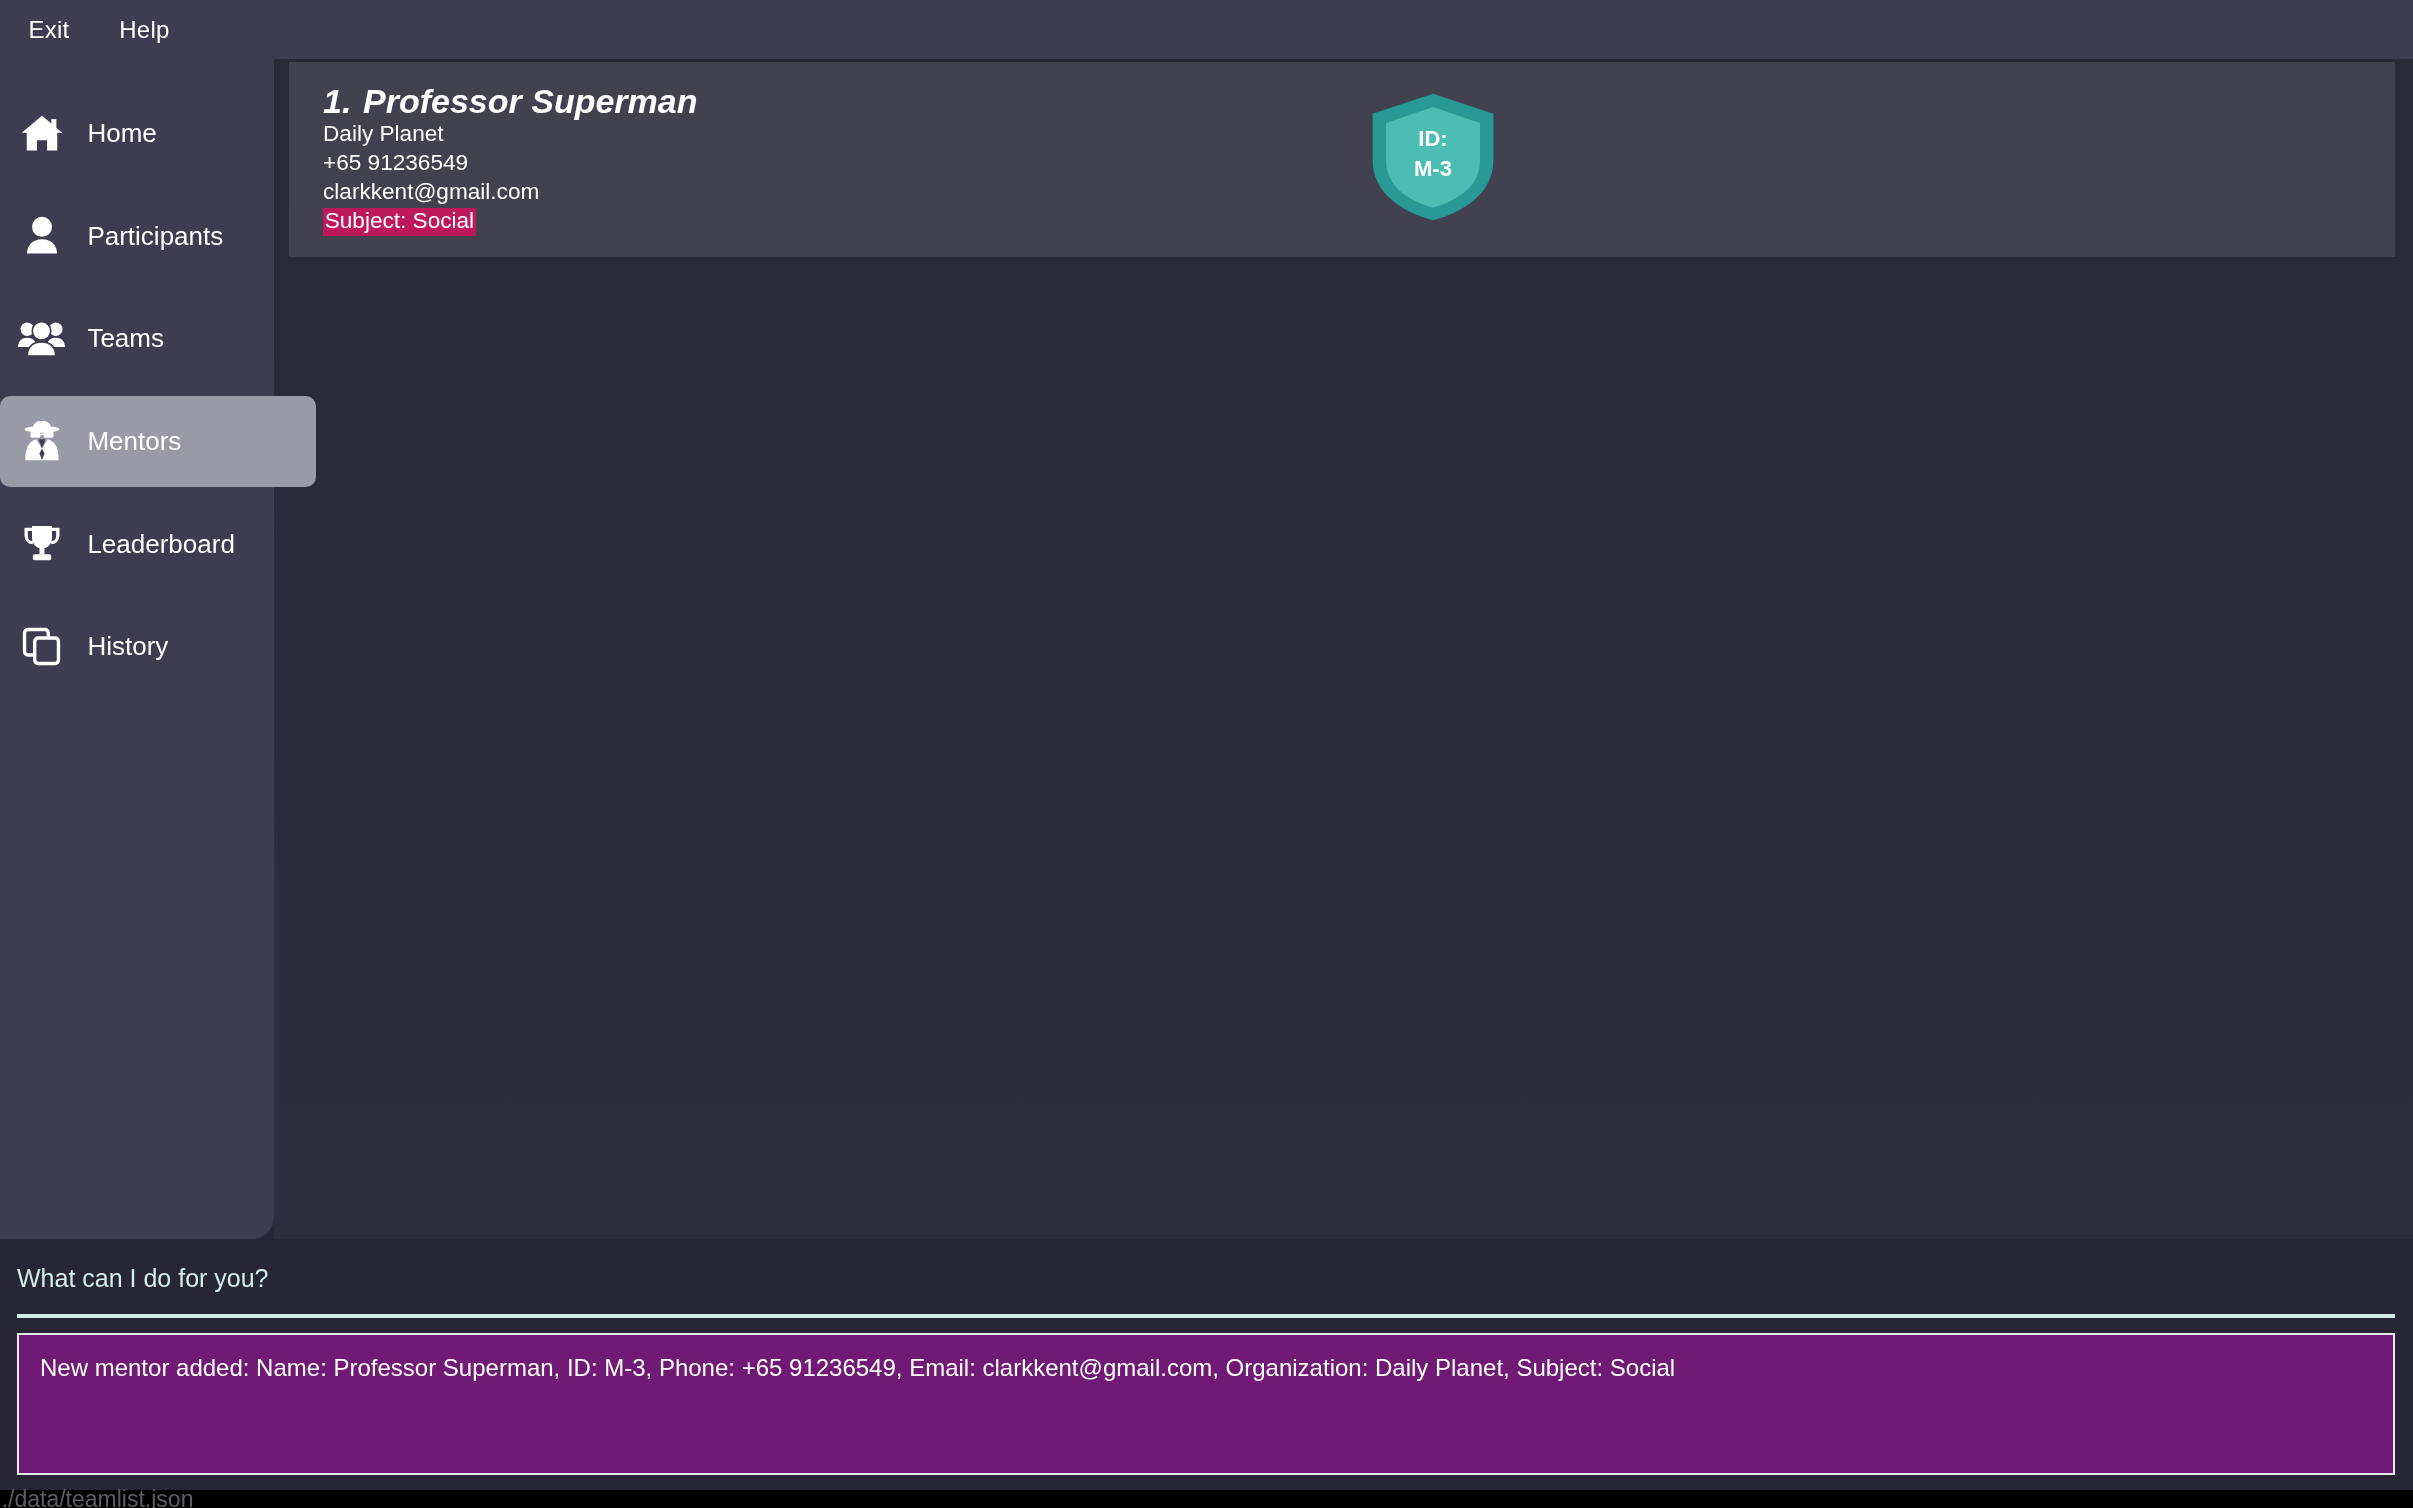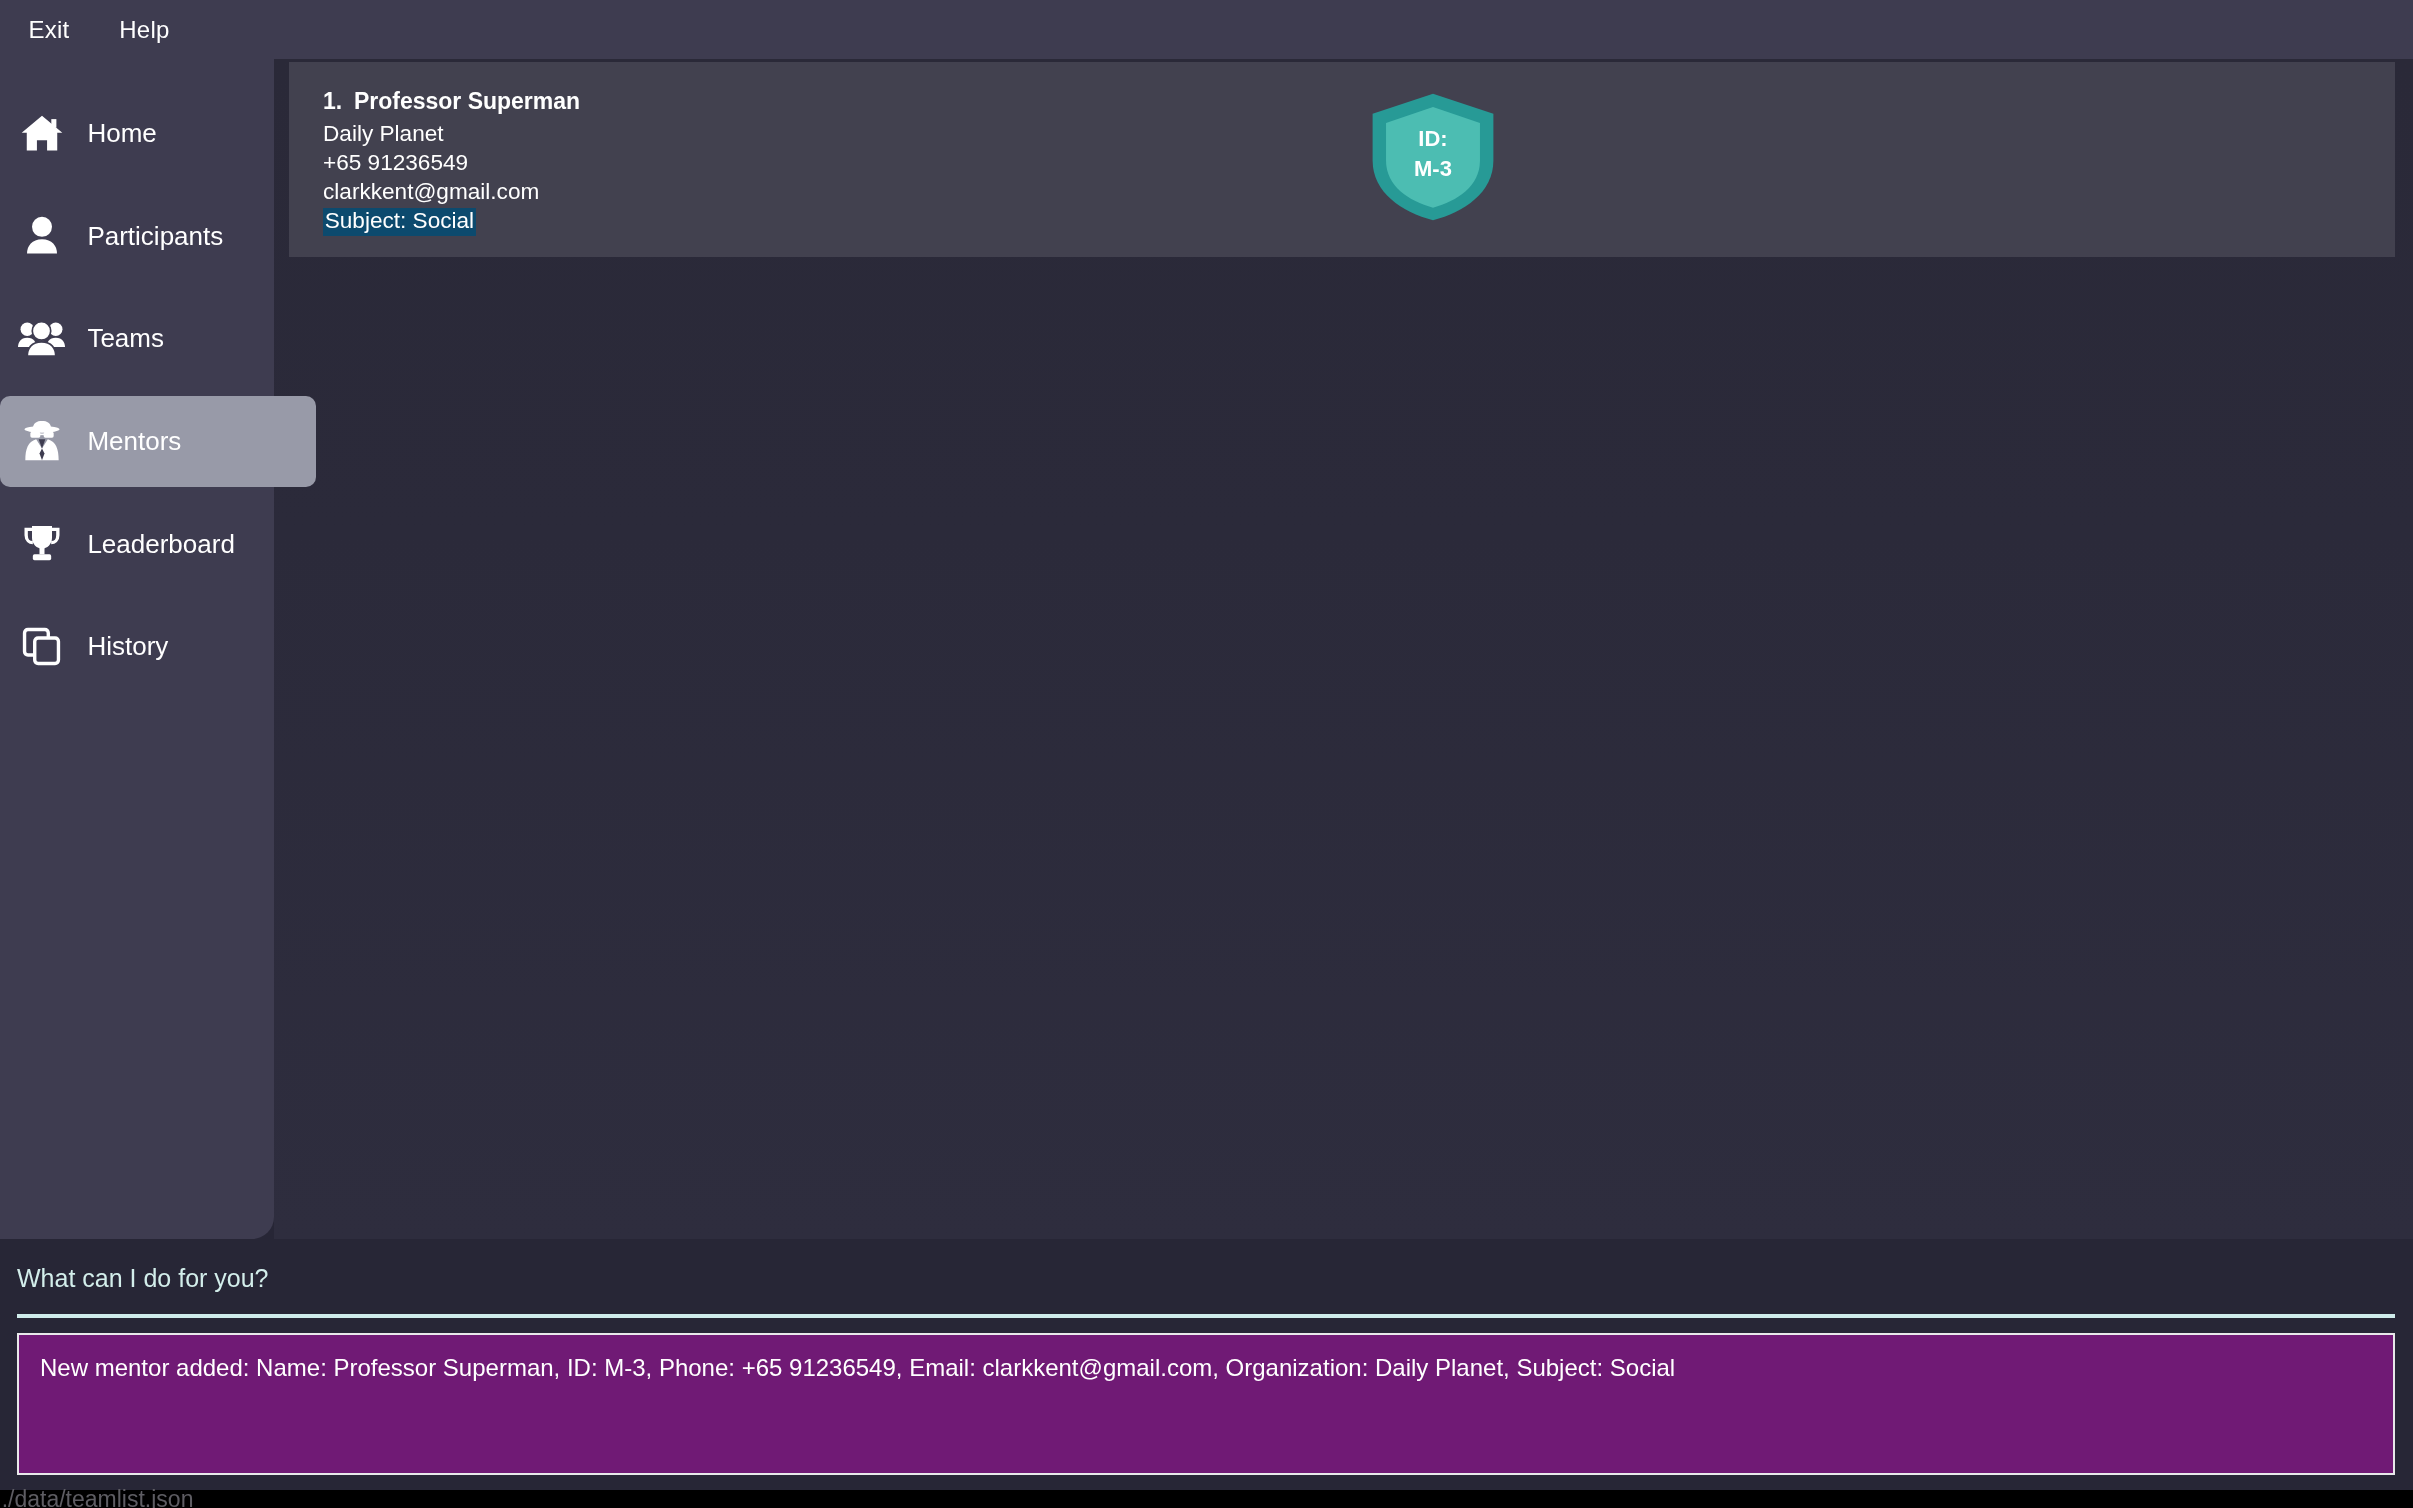--- a/index.html
+++ b/index.html
@@ -111,30 +111,31 @@
     padding: 22px 0 0 34px;
     flex: 1 1 auto;
   }
   .card-line {
     color: #ffffff;
     font-size: 22.6px;
     line-height: 29px;
     white-space: nowrap;
   }
   .card-title {
-    font-size: 23px;
+    font-size: 34px;
     font-weight: bold;
     line-height: 35px;
     color: #ffffff;
     white-space: nowrap;
+    font-style: italic;
   }
   .card-title .idx { margin-right: 11.7px; }
   .subject-chip {
     display: inline-block;
-    background: #0c4a6e;
+    background: #be185d;
     color: #ffffff;
     padding: 0.8px 1.7px 1.7px 1.7px;
     line-height: 26px;
   }
 
   
   .badge-wrap {
     position: absolute;
     left: 1081px;
     top: 30px;

